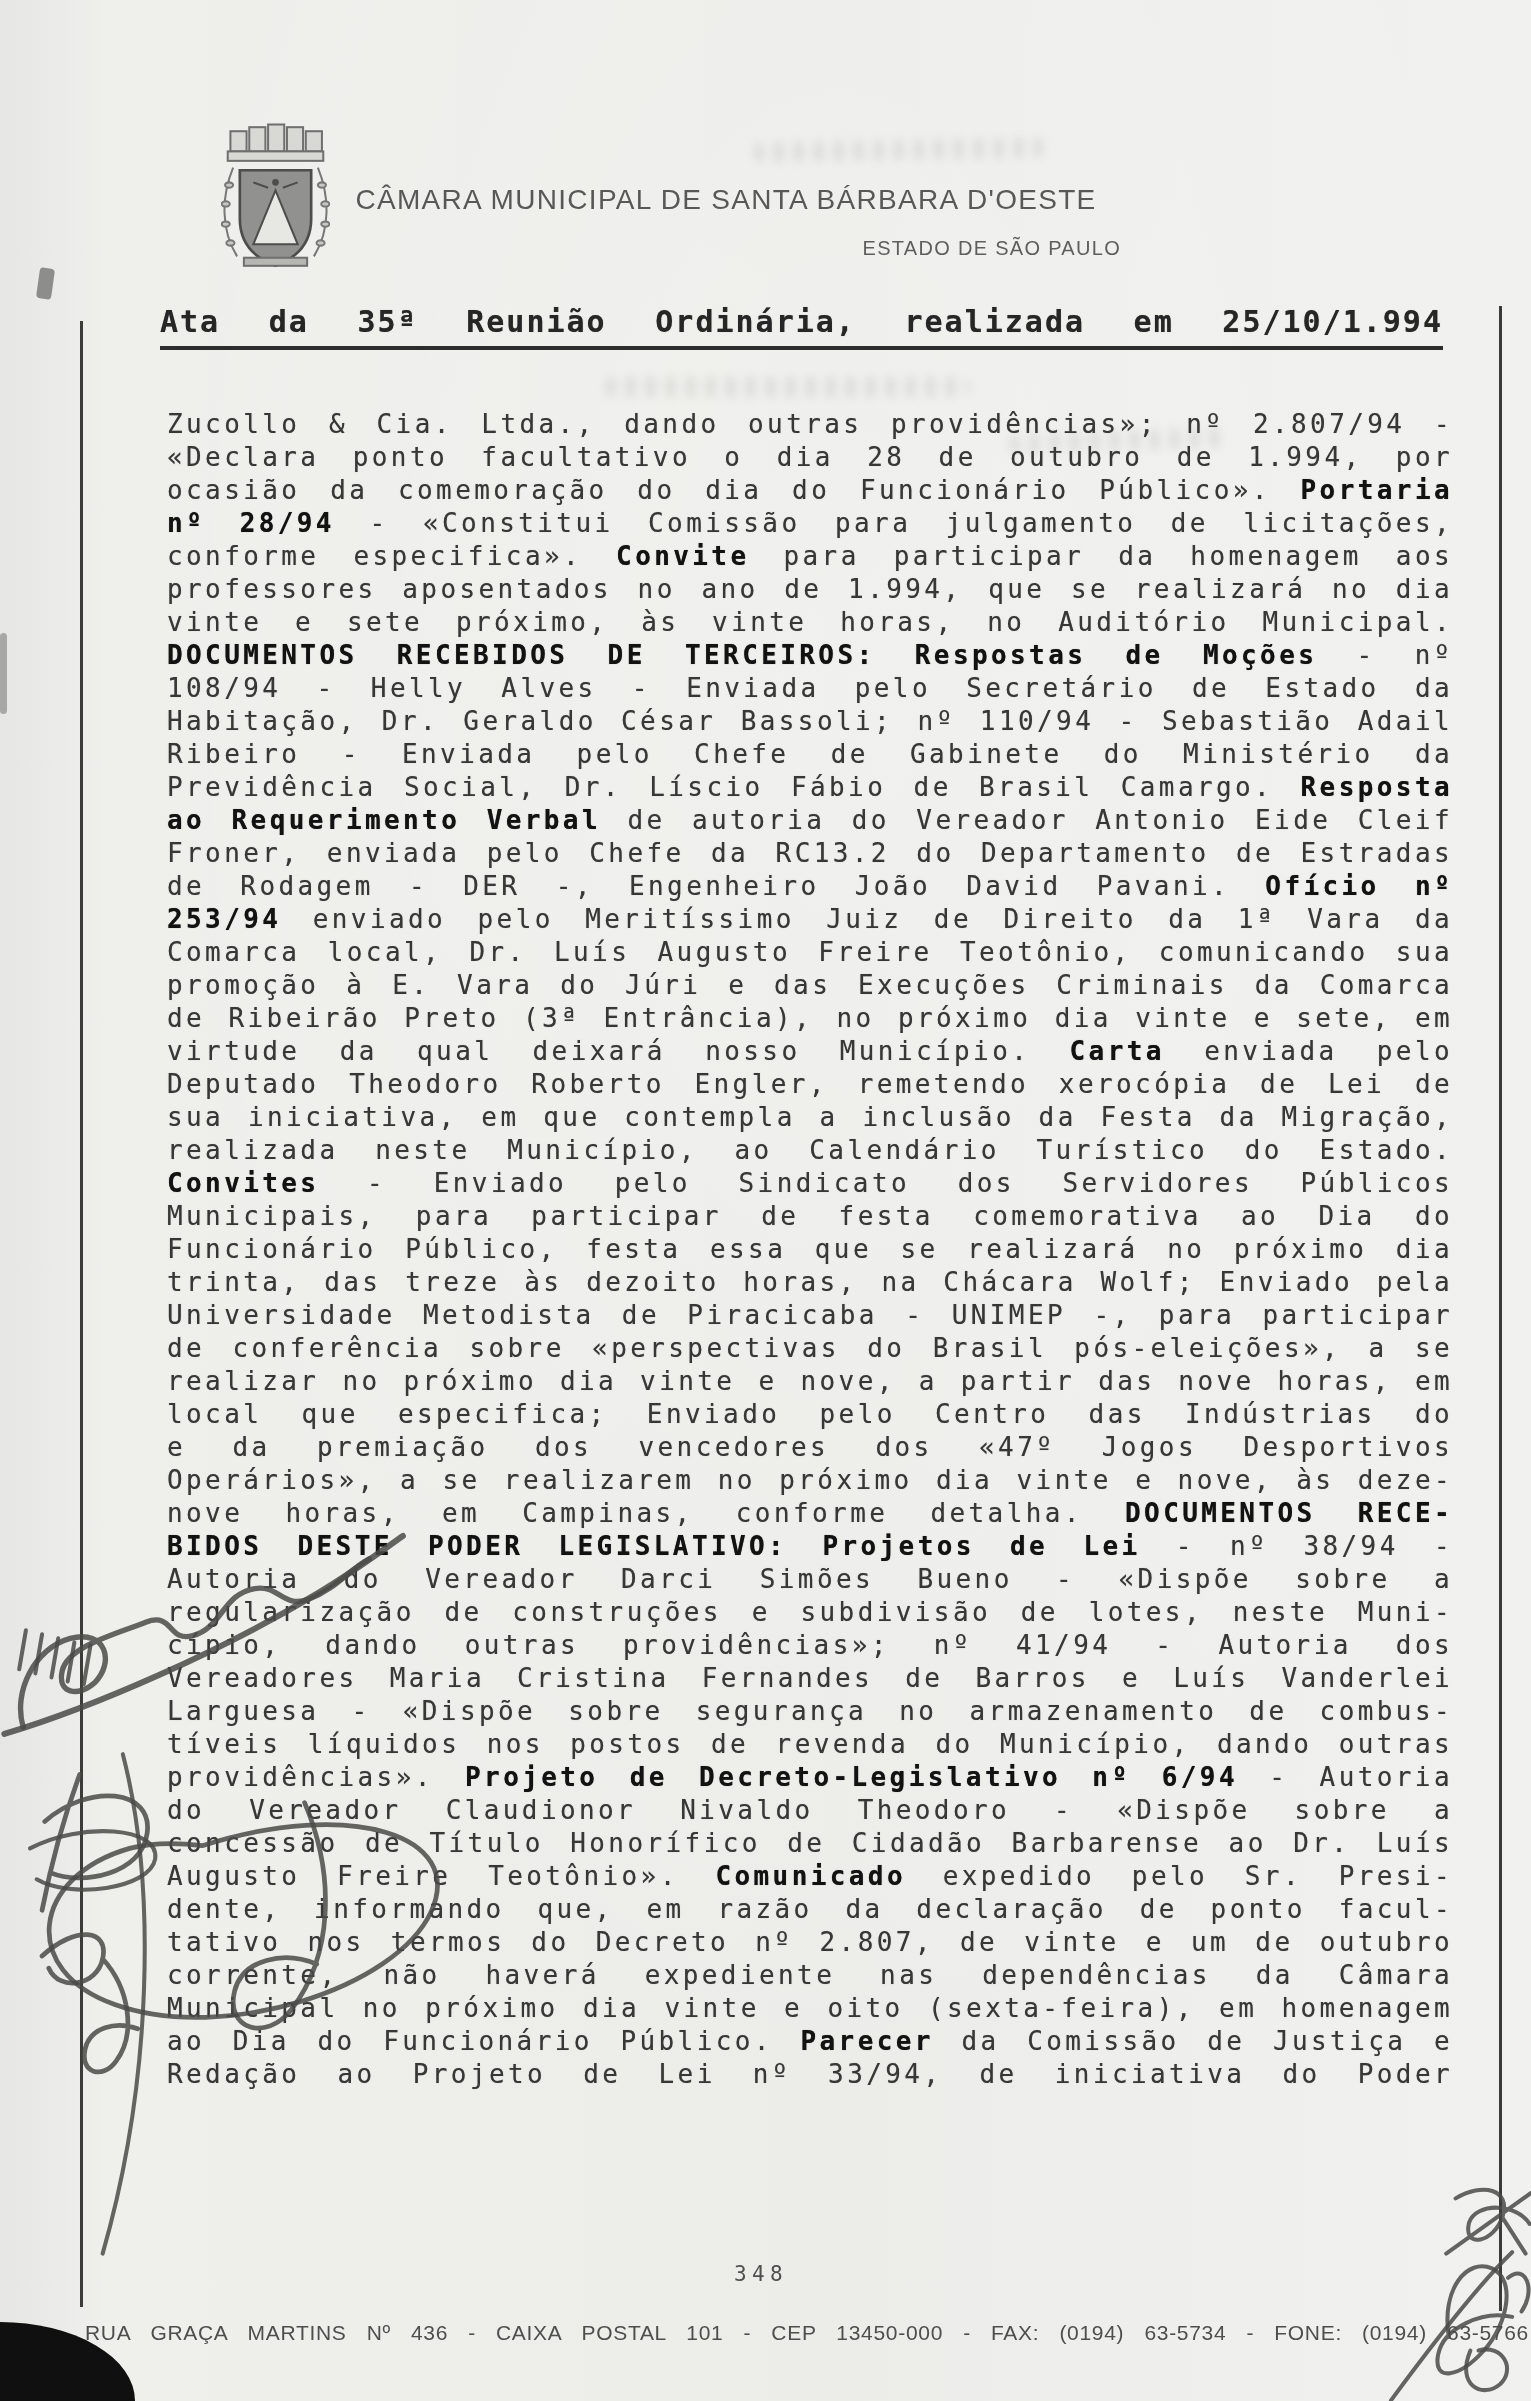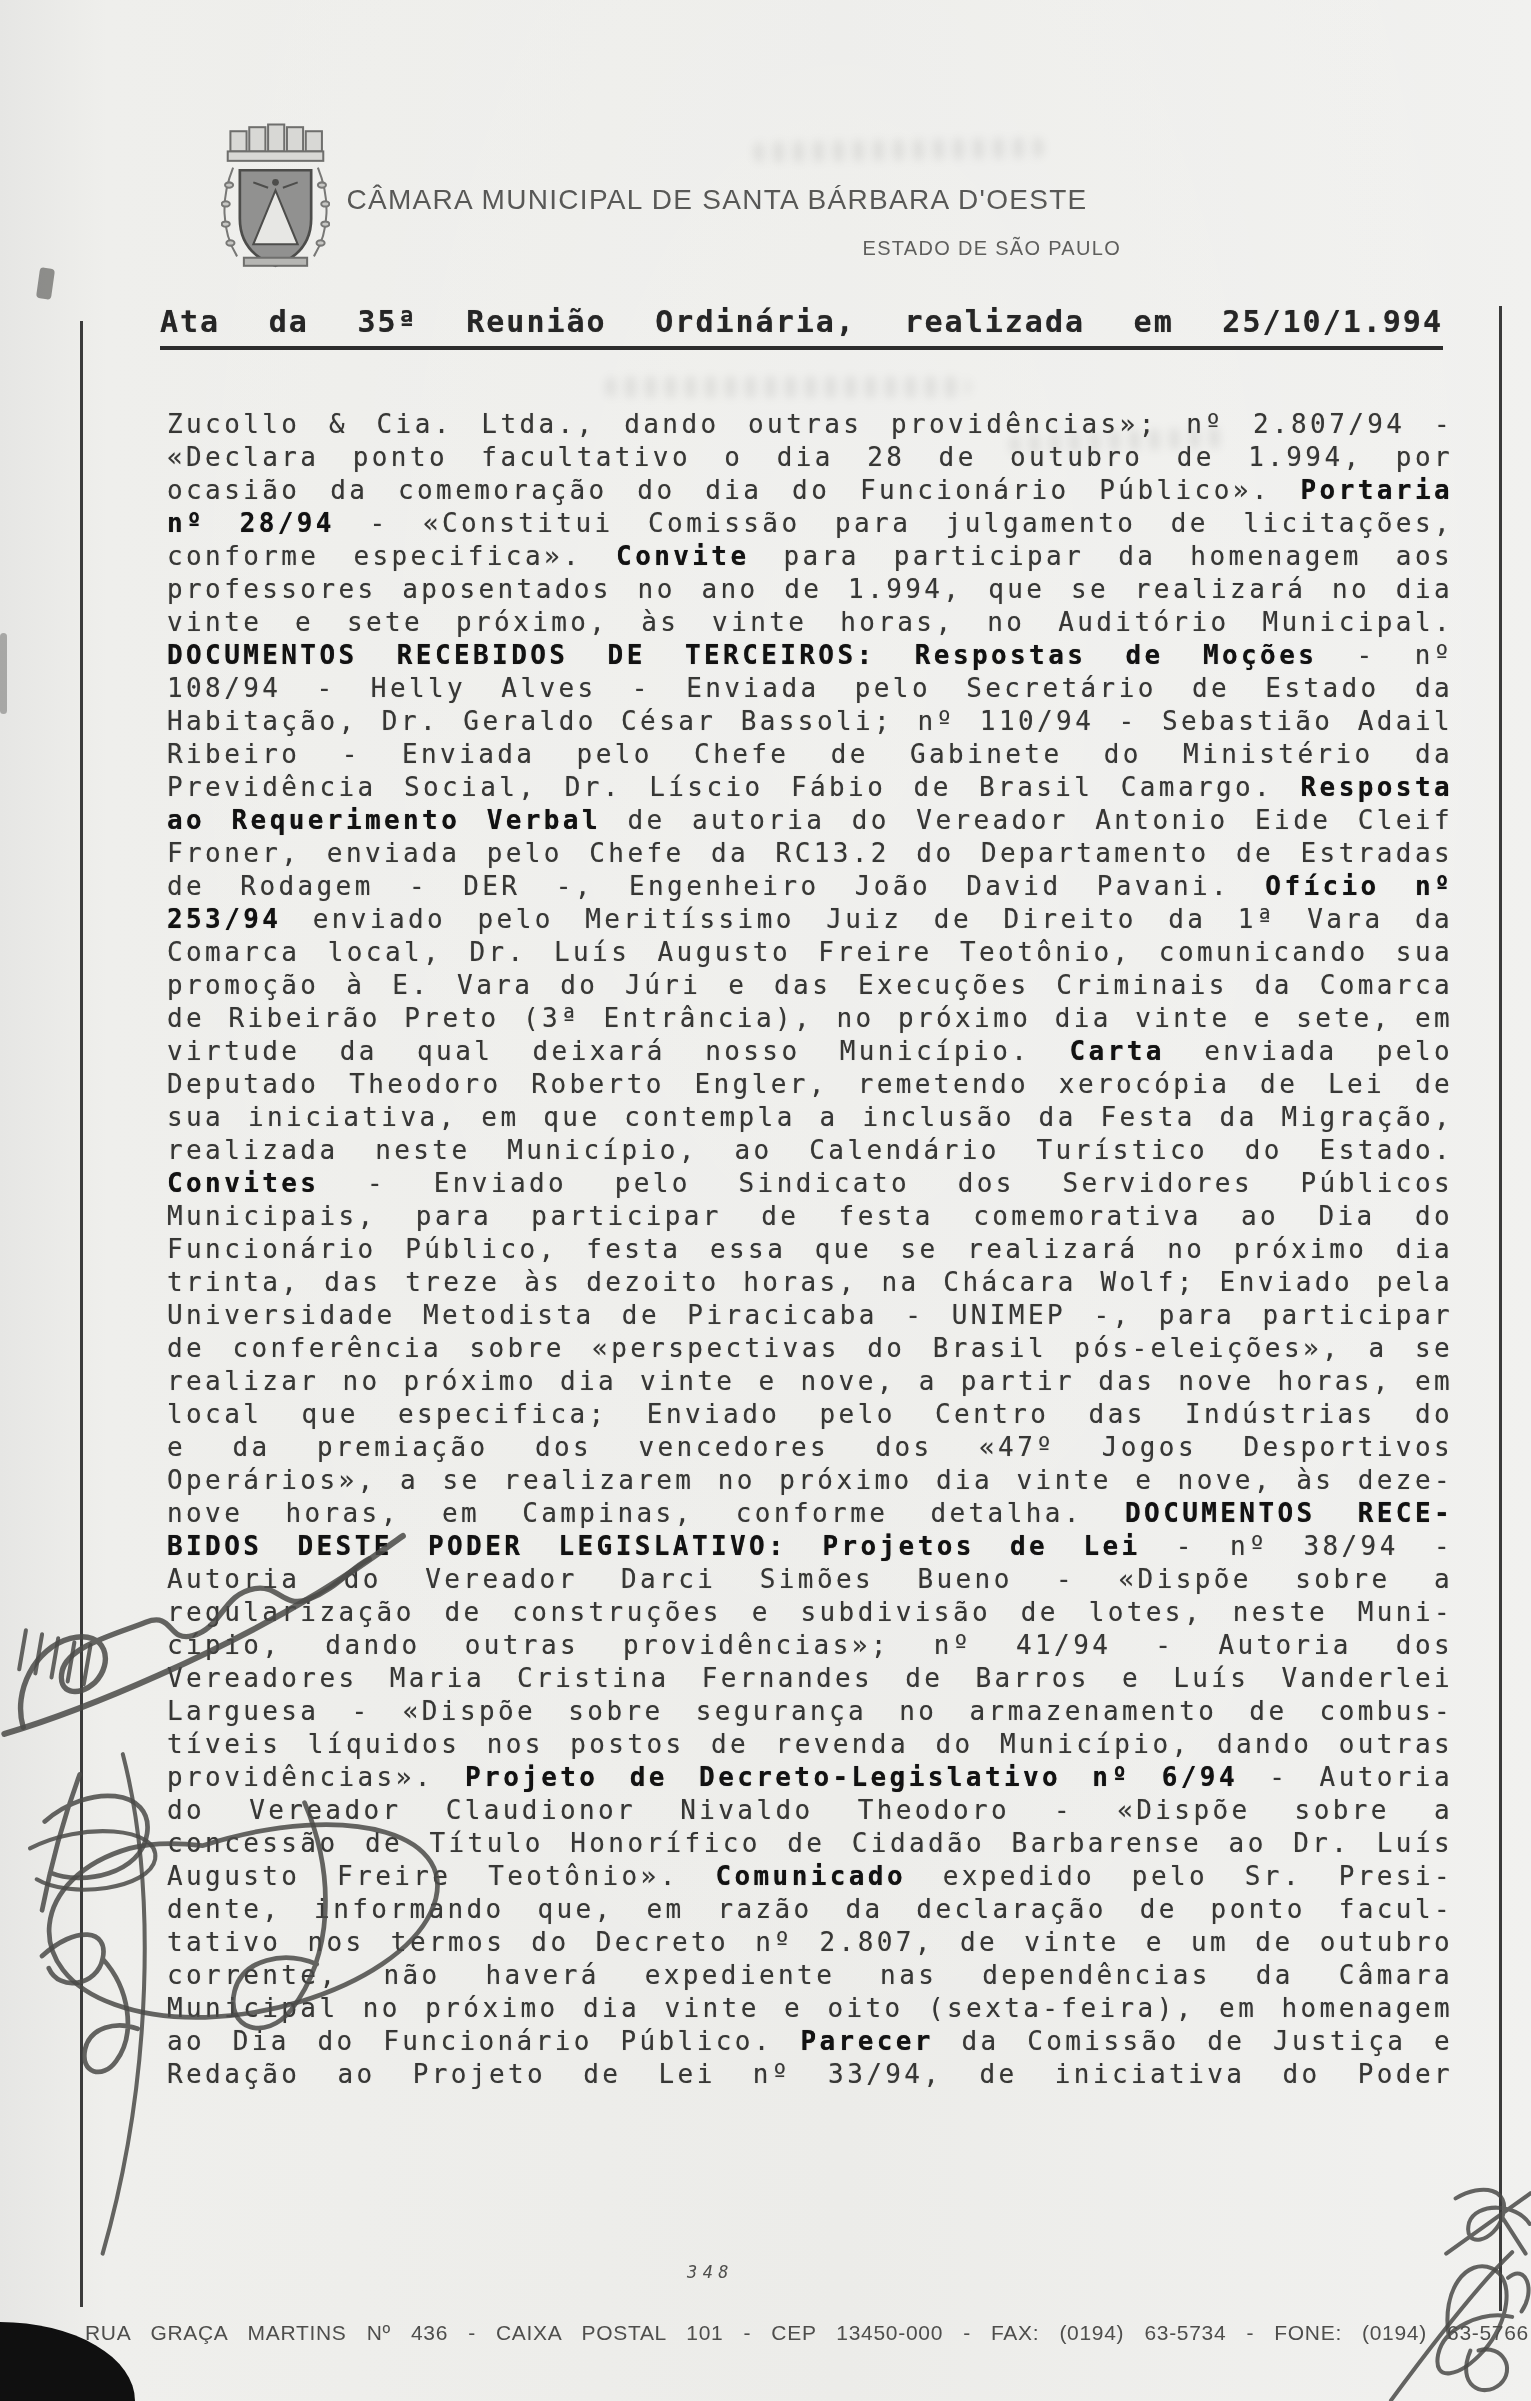--- a/index.html
+++ b/index.html
@@ -4,43 +4,43 @@
 <style>
   html,body{margin:0;padding:0;background:#d8d8d6;}
   .page{position:relative;width:1532px;height:2401px;overflow:hidden;
     background:
       radial-gradient(ellipse at 55% 28%, rgba(255,255,255,.22), transparent 62%),
       linear-gradient(90deg,#e6e6e4 0%,#efefec 7%,#ecece9 55%,#f1f1ef 100%);
     font-family:"DejaVu Sans Mono", monospace;}
   
   .lh-title{position:absolute;left:313px;top:184px;width:808px;text-align:center;
     font-family:"Liberation Sans",sans-serif;font-size:28px;font-weight:400;
-    color:#585856;letter-spacing:1.3px;}
+    color:#585856;letter-spacing:1.3px;padding-left:9px;}
   .lh-sub{position:absolute;left:313px;top:237px;width:808px;text-align:right;
     font-family:"Liberation Sans",sans-serif;font-size:20px;color:#5e5e5c;letter-spacing:1.3px;}
   .emblem{position:absolute;left:221px;top:123px;}
   
   .doc-title{position:absolute;left:153px;top:307px;width:1283px;
     font-family:"DejaVu Sans Mono",monospace;font-weight:700;font-size:30px;line-height:1;
     color:#262626;letter-spacing:2px;text-align:justify;text-align-last:justify;
     border-bottom:4.7px solid #2d2d2d;padding-bottom:9.4px;
     text-shadow:0 0 0.7px rgba(40,40,40,.55);margin-left:7px;}
   
   .body-text{position:absolute;left:167px;top:408px;width:1286px;}
   .line{height:33px;line-height:33px;font-size:26px;letter-spacing:3.4px;color:#373735;
     text-align:justify;text-align-last:justify;
     text-shadow:0 0 0.7px rgba(60,60,60,.5);}
   .line .b{font-weight:700;color:#121212;text-shadow:0 0 0.7px rgba(20,20,20,.7);}
   
   .vrule{position:absolute;width:3.4px;background:#3b3b3b;}
   .vrule.left{left:80px;top:321px;height:1986px;}
   .vrule.right{left:1499px;top:306px;height:2005px;}
   
-  .page-num{position:absolute;left:687px;top:2262px;width:148px;text-align:left;
-    font-size:17px;letter-spacing:5.4px;color:#4f4f4d;font-style:italic;}
+  .page-num{position:absolute;left:687px;top:2262px;width:148px;text-align:center;
+    font-size:21px;letter-spacing:5.4px;color:#4f4f4d;}
   .footer-line{position:absolute;left:85px;top:2321px;width:1444px;
     font-family:"Liberation Sans",sans-serif;font-size:21px;color:#4e4e4c;
     letter-spacing:0.7px;text-align:justify;text-align-last:justify;white-space:nowrap;}
   
   .corner-black{position:absolute;left:0;bottom:0;width:135px;height:79px;background:#101010;
     border-top-right-radius:135px 79px;}
   .edge-streak{position:absolute;background:#5a5a58;border-radius:4px;}
   .streak-a{left:38px;top:268px;width:15px;height:31px;opacity:.65;transform:rotate(8deg);}
   .streak-b{left:0;top:633px;width:6.7px;height:81px;opacity:.45;}
   .smudge{position:absolute;filter:blur(4.7px);opacity:.15;height:20px;border-radius:8px;

